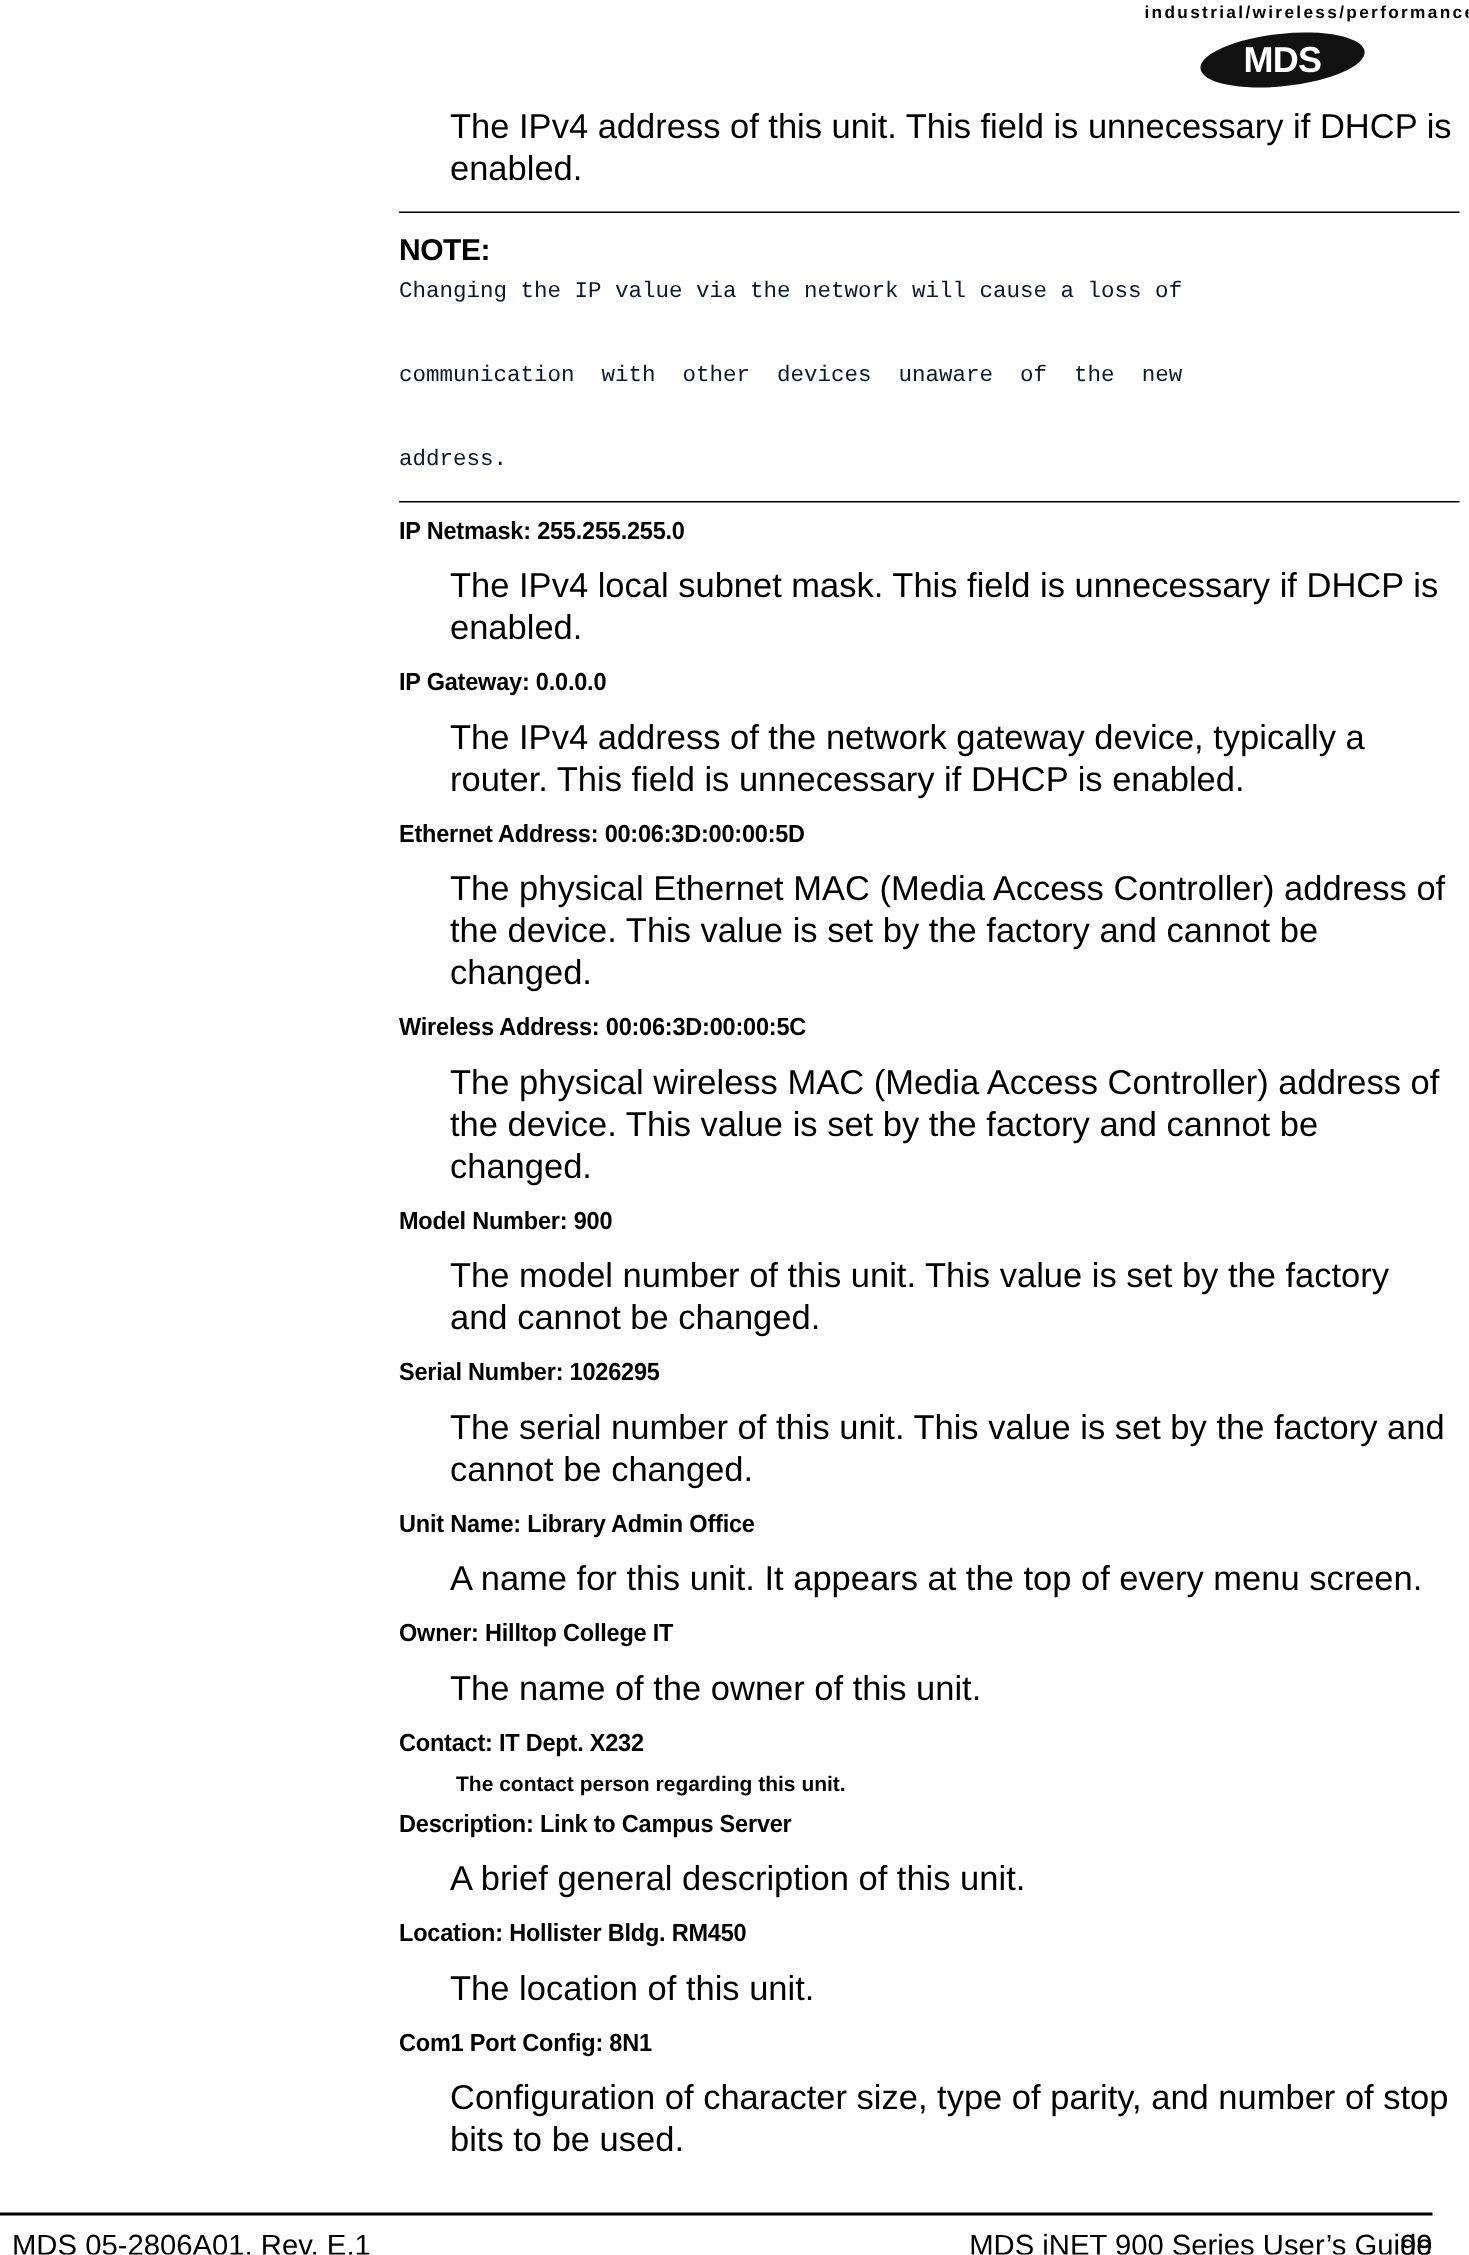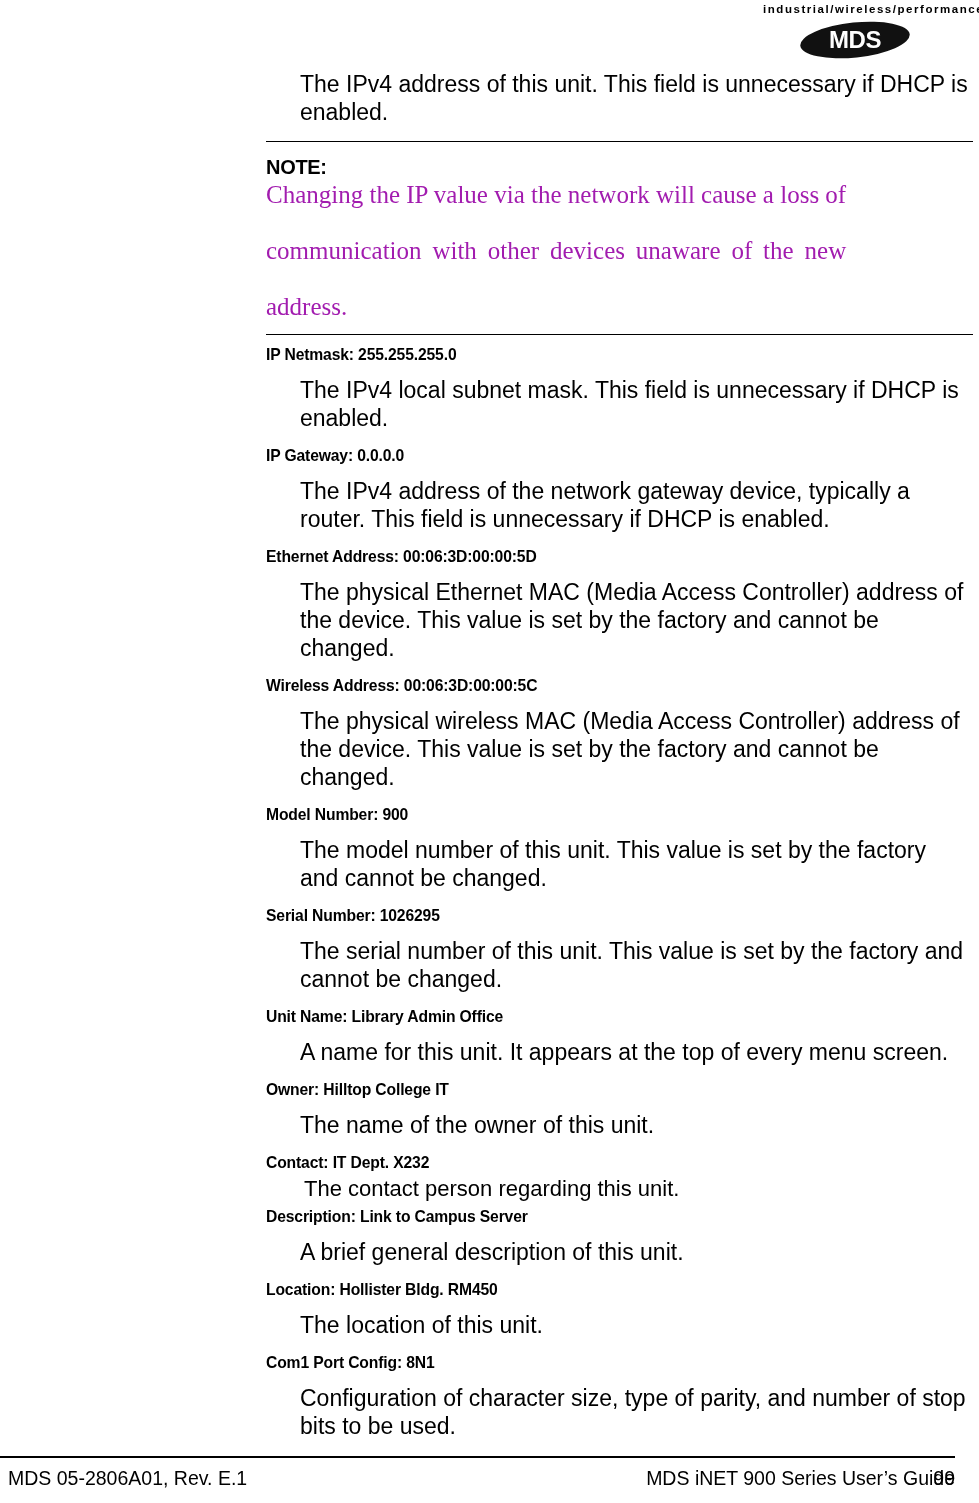--- a/index.html
+++ b/index.html
@@ -73,22 +73,22 @@
     line-height: 28px;
     margin: 0;
     padding: 0 5px 0 34px;
     color: #000;
     text-align: left;
   }
 
   
   .body-text.bold-sans {
     font-family: "Liberation Sans", "DejaVu Sans", sans-serif;
-    font-weight: normal;
-    font-size: 22px;
+    font-weight: bold;
+    font-size: 14px;
     line-height: 22px;
     padding-left: 38px;
   }
 
   .gap-after-head { height: 12px; }
   .gap-after-body { height: 13px; }
   .gap-small { height: 6px; }
 
   
   .note-block {
@@ -104,27 +104,27 @@
     font-family: "Liberation Sans", "DejaVu Sans", sans-serif;
     font-weight: bold;
     font-size: 20px;
     line-height: 28px;
     letter-spacing: -0.3px;
     flex: 0 0 auto;
     width: 84px;
     color: #000;
   }
   .note-body {
-    font-family: Liberation Serif, serif;
-    font-size: 25px;
+    font-family: Liberation Mono, monospace;
+    font-size: 15px;
     line-height: 28px;
     text-align: justify;
     text-justify: inter-word;
     flex: 1 1 auto;
-    color: #a21caf;
+    color: #0f172a;
   }
   .note-body > span { display: block; }
   .note-body .just-line {
     text-align: justify;
   }
   .note-body .just-line::after {
     content: "";
     display: inline-block;
     width: 100%;
   }
@@ -137,21 +137,21 @@
     width: 979px;
   }
   .footer-rule {
     height: 0;
     border-top: 2.2px solid #000;
     width: 955px;
     margin: 0 0 0 0;
   }
   .footer-row {
     position: relative;
-    height: 45px;
+    height: 26px;
     width: 955px;
     font-family: "Liberation Sans", "DejaVu Sans", sans-serif;
     font-size: 19.5px;
     color: #000;
   }
   .footer-left {
     position: absolute;
     left: 8px;
     top: 9px;
     white-space: nowrap;

